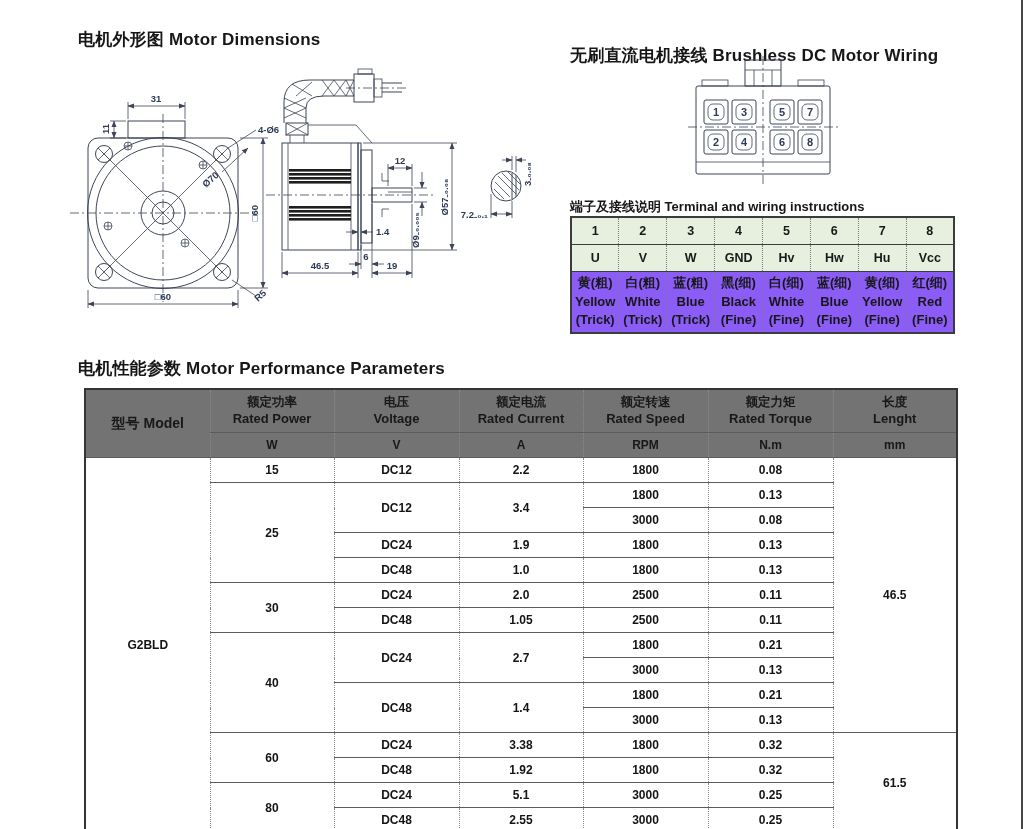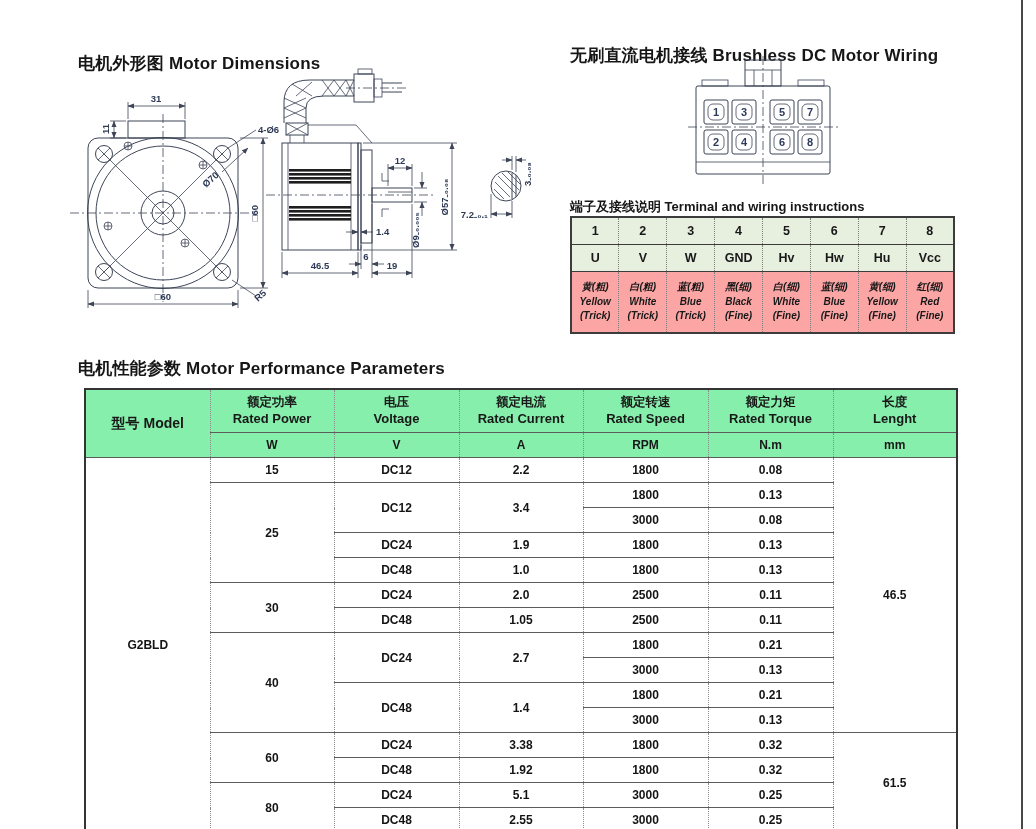--- a/index.html
+++ b/index.html
@@ -16,51 +16,51 @@
   table.wiring{border-collapse:collapse;table-layout:fixed;width:385px;
     border:2px solid #3c3c3c;}
   table.wiring td{
     border-left:1px dotted #7d7d7d;border-top:1.6px solid #3c3c3c;
     text-align:center;vertical-align:middle;padding:0;
     font-size:12.5px;font-weight:bold;color:#181818;
   }
   table.wiring tr td:first-child{border-left:none;}
   table.wiring tr.r1 td, table.wiring tr.r2 td{background:#e7efdf;height:26px;}
   table.wiring tr.r1 td{border-top:none;}
-  table.wiring tr.r3 td{background:#fca5a5;height:60px;font-size:10px;line-height:1.45;font-style:italic;}
+  table.wiring tr.r3 td{background:#8b5cf6;height:60px;font-size:13px;line-height:1.45;}
 
   
   table.perf{border-collapse:collapse;table-layout:fixed;width:872px;border:2px solid #343434;}
   table.perf th, table.perf td{
     border-left:1px dotted #8a8a8a;border-right:1px dotted #8a8a8a;
     border-top:1.5px solid #5c5c5c;border-bottom:1.5px solid #5c5c5c;
     text-align:center;vertical-align:middle;padding:0;
   }
-  table.perf th{background:#86efac;font-weight:bold;color:#181818;}
+  table.perf th{background:#737373;font-weight:bold;color:#181818;}
   table.perf .hzh{font-size:12.5px;line-height:1.35;}
   table.perf .hen{font-size:13px;line-height:1.25;}
   table.perf tr.hrow1 th{height:42px;}
   table.perf tr.hrow2 th{height:24px;font-size:12px;}
   table.perf td{height:24px;font-size:12px;font-weight:bold;color:#141414;background:#fff;}
   table.perf th.model-h{font-size:14px;}
 
   
   svg .ln{stroke:#3d4557;stroke-width:1;fill:none;}
   svg .thin{stroke:#3d4557;stroke-width:0.8;fill:none;}
   svg .cl{stroke:#3d4557;stroke-width:0.8;fill:none;stroke-dasharray:9 3 2 3;}
   svg .fin{fill:#1e1e1e;stroke:none;}
   svg text.dim{font-family:"Liberation Sans",sans-serif;font-size:9.5px;font-weight:bold;fill:#2d3a55;}
   svg text.pin{font-family:"Liberation Sans",sans-serif;font-size:11px;font-weight:bold;fill:#2c3a5c;text-anchor:middle;}
 </style>
 </head>
 <body>
 
 <div class="page-edge"></div>
 
-<div class="abs sec-title" style="left:78px;top:28px;margin-top:24px;">电机外形图 Motor Dimensions</div>
+<div class="abs sec-title" style="left:78px;top:28px;">电机外形图 Motor Dimensions</div>
 <div class="abs sec-title" style="left:570px;top:44px;">无刷直流电机接线 Brushless DC Motor Wiring</div>
 <div class="abs sec-title" style="left:78px;top:357px;text-align:center;">电机性能参数 Motor Performance Parameters</div>
 <div class="abs sub-title" style="left:570px;top:198px;">端子及接线说明 Terminal and wiring instructions</div>
 
 <svg class="abs" style="left:70px;top:66px;" width="500" height="252" viewBox="0 0 500 252">
   <defs>
     <marker id="arr" viewBox="0 0 10 10" refX="9.5" refY="5" markerWidth="8" markerHeight="8" orient="auto-start-reverse">
       <path d="M0,1 L10,5 L0,9 z" fill="#3d4557"></path>
     </marker>
   </defs>

